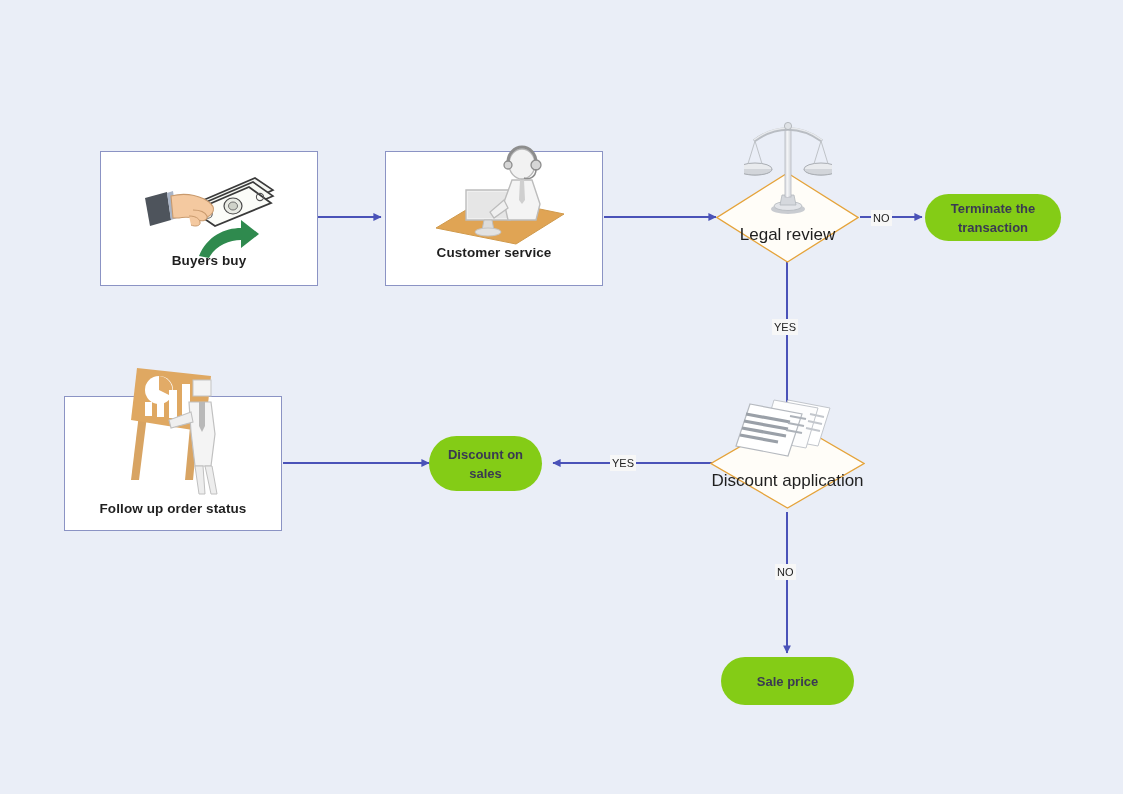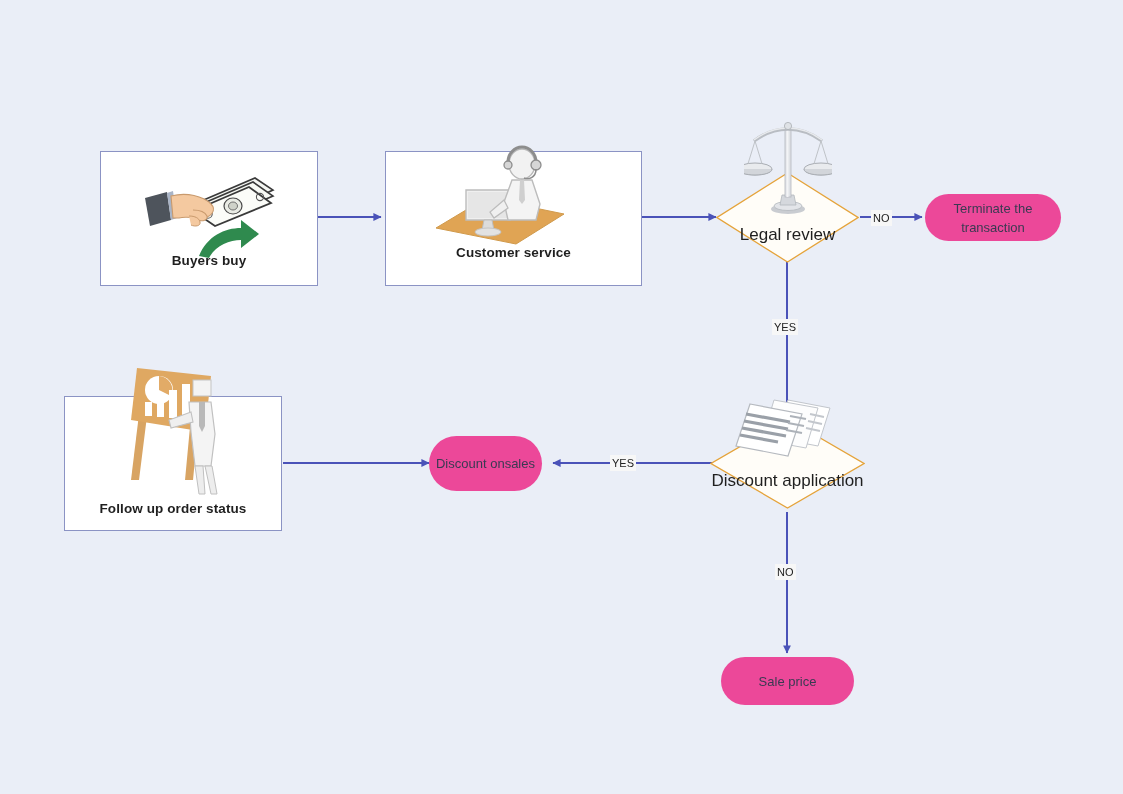--- a/index.html
+++ b/index.html
@@ -46,28 +46,29 @@
     position:absolute;left:0;width:100%;
     text-align:center;
     font-size:17px;font-weight:normal;color:#1f1f1f;
     z-index:4;
   }
   .diamond-art{position:absolute;z-index:3;}
 
   
   .pill{
     position:absolute;
-    background:#ec4899;
+    background:#84cc16;
     border-radius:40px;
     display:flex;align-items:center;justify-content:center;
     text-align:center;
     color:#3a3a52;
     font-size:13px;
     line-height:19px;
     box-sizing:border-box;
+    font-weight:bold;
   }
 
   
   .edge-label{
     position:absolute;
     background:#f7f7f7;
     color:#222;
     font-size:11px;
     padding:0 2px;
     line-height:16px;
@@ -134,21 +135,21 @@
 
       <path d="M34,36 C50,32 66,36 74,44 C80,50 74,58 64,58 C56,58 48,56 42,58 L36,58 Z" fill="#f4c9a0" stroke="#c99a6d" stroke-width="1.1"></path>
       <path d="M56,50 C62,50 68,52 70,56 C71,60 66,62 60,60" fill="#f4c9a0" stroke="#c99a6d" stroke-width="1.1"></path>
       <path d="M52,56 C58,56 62,58 63,62 C64,66 58,67 54,65" fill="#f4c9a0" stroke="#c99a6d" stroke-width="1"></path>
 
       <path d="M62,96 C70,76 88,68 104,68 L104,60 L122,74 L104,88 L104,80 C92,80 78,86 72,98 Z" fill="#2f8a4e"></path>
     </svg>
     <div class="caption" style="top:100px;">Buyers buy</div>
   </div>
 
-  <div class="imgbox" style="left:385px;top:151px;width:257px;height:135px;">
+  <div class="imgbox" style="left:385px;top:151px;width:218px;height:135px;">
     <svg class="art" style="left:38px;top:-10px;width:150px;height:110px;" viewBox="0 0 150 110">
 
       <path d="M12,86 L62,56 L140,72 L92,102 Z" fill="#e0a454"></path>
       <path d="M12,86 L62,56 L140,72 L92,102 Z" fill="none" stroke="#d09a4c" stroke-width="1"></path>
 
       <path d="M42,48 L86,48 L86,78 L42,78 Z" fill="#f0f0f0" stroke="#bdbdbd" stroke-width="1.4" rx="3"></path>
       <rect x="44" y="50" width="40" height="26" fill="#e6e6e6"></rect>
       <path d="M60,78 L68,78 L70,88 L58,88 Z" fill="#dcdcdc" stroke="#bdbdbd" stroke-width="1"></path>
       <ellipse cx="64" cy="90" rx="13" ry="4" fill="#e2e2e2" stroke="#c4c4c4" stroke-width="1"></ellipse>
 
@@ -213,21 +214,21 @@
       <path d="M18,27 L62,35" stroke="#9aa0a8" stroke-width="3.2"></path>
       <path d="M16,34 L60,42" stroke="#9aa0a8" stroke-width="3.2"></path>
       <path d="M14,41 L52,48" stroke="#9aa0a8" stroke-width="3.2"></path>
 
       <path d="M64,22 L80,25 M62,29 L78,32 M60,36 L76,39" stroke="#adb2b9" stroke-width="2.2"></path>
       <path d="M84,20 L98,23 M82,27 L96,30 M80,34 L94,37" stroke="#c3c7cd" stroke-width="2"></path>
     </svg>
     <div class="diamond-label" style="top:53px;">Discount application</div>
   </div>
 
-  <div class="pill" style="left:429px;top:436px;width:113px;height:55px;">
+  <div class="pill" style="left:429px;top:436px;width:113px;height:55px;flex-direction:column;">
     <span>Discount on</span>
     <span>sales</span>
   </div>
 
   <div class="pill" style="left:721px;top:657px;width:133px;height:48px;text-align:center;">
     <span>Sale price</span>
   </div>
 
   <div class="imgbox" style="left:64px;top:396px;width:218px;height:135px;">
     <svg class="art" style="left:50px;top:-35px;width:140px;height:140px;" viewBox="0 0 140 140">

